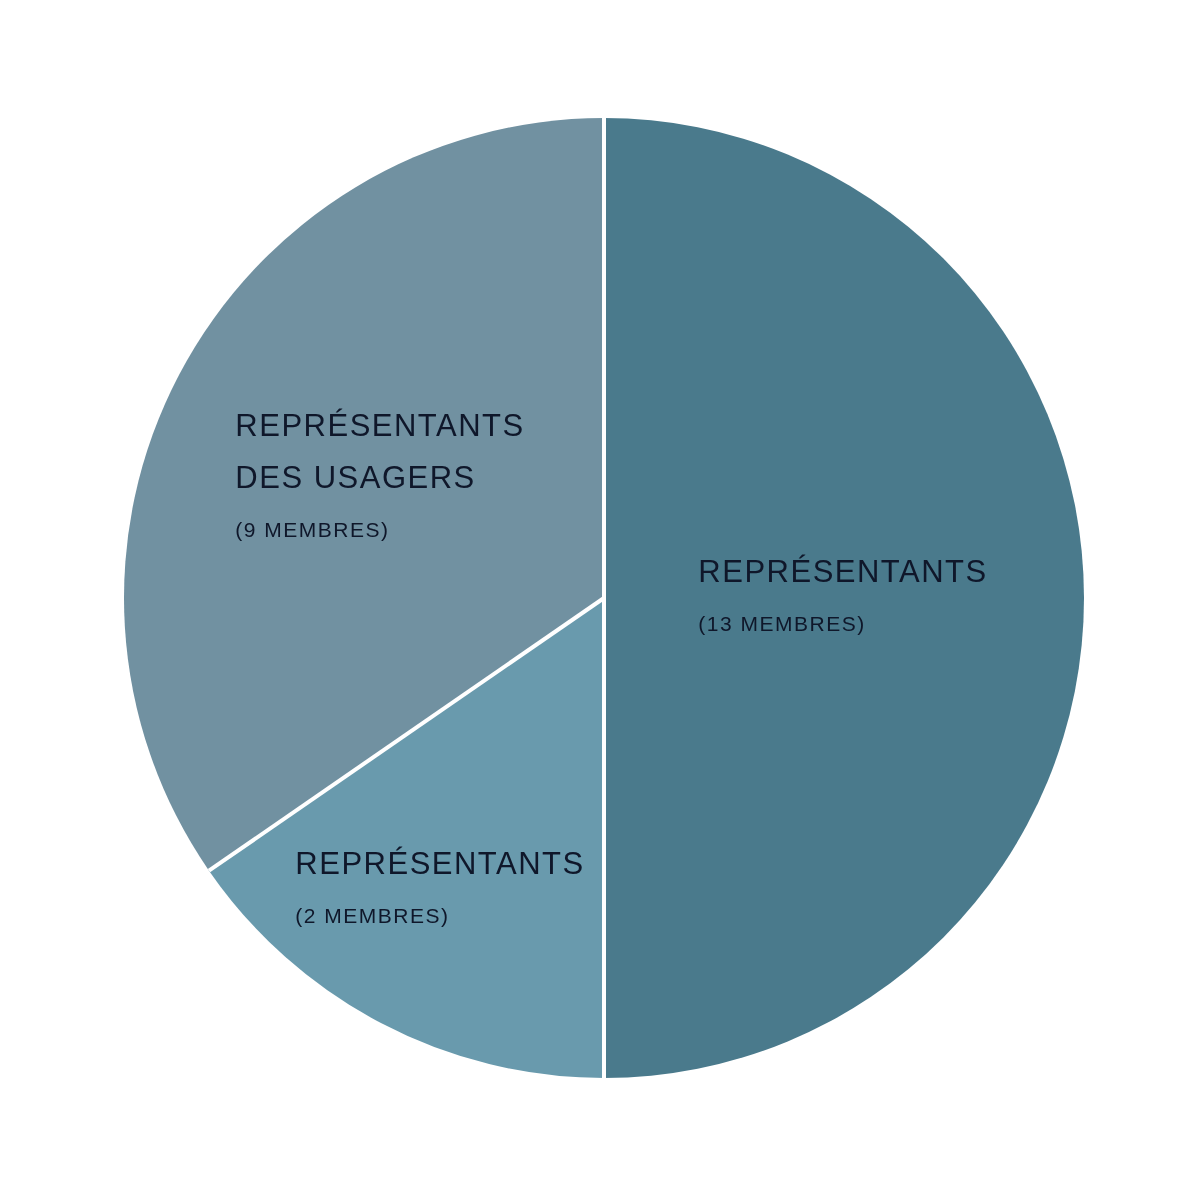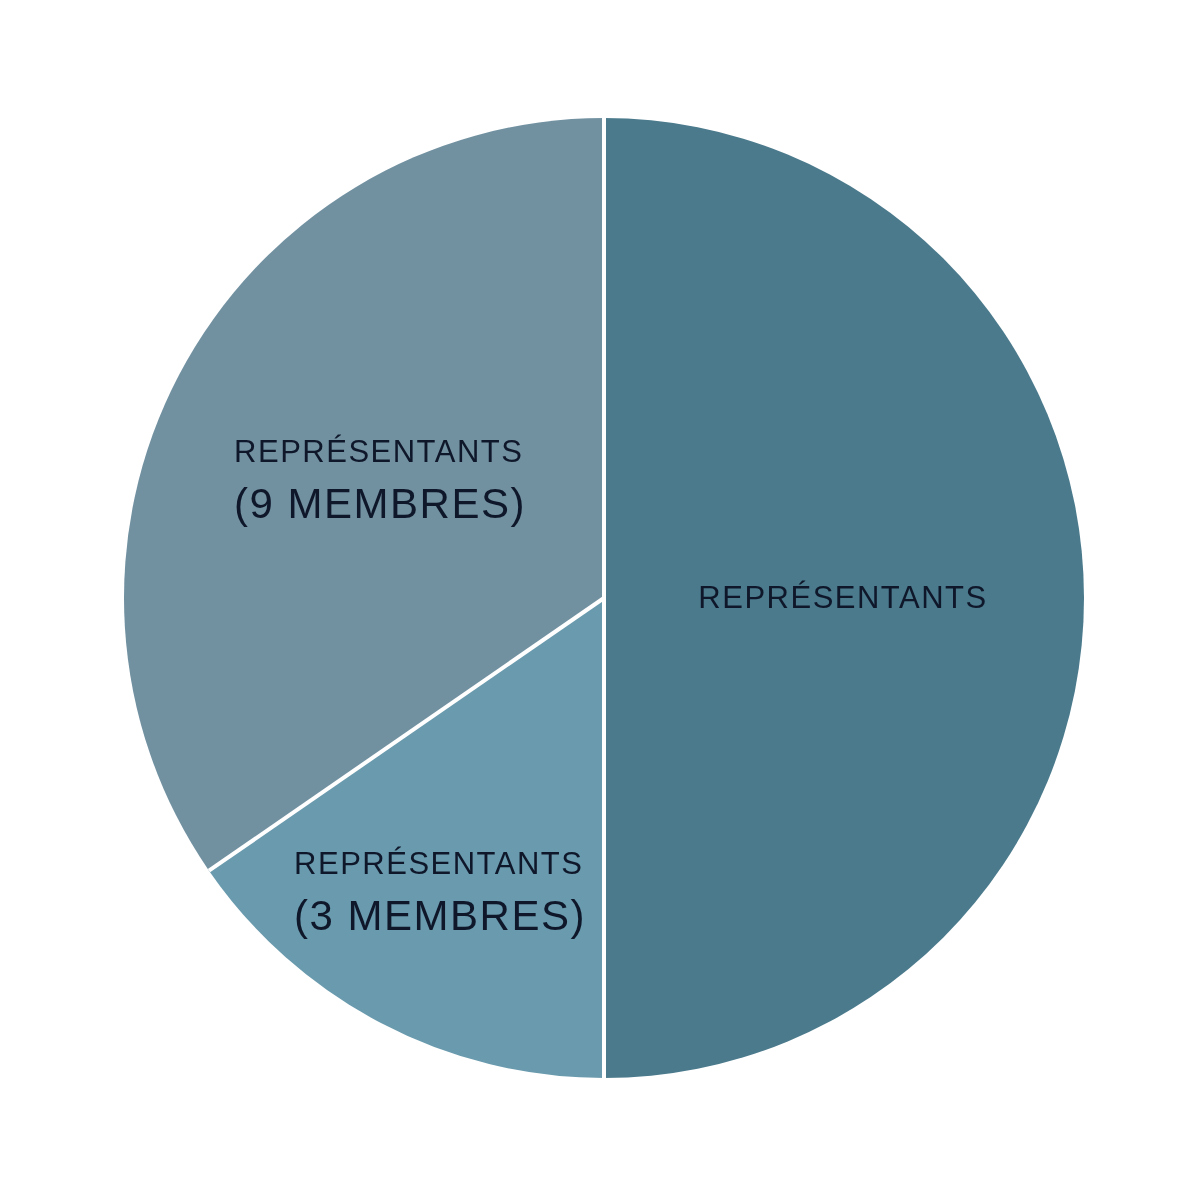--- a/index.html
+++ b/index.html
@@ -28,21 +28,21 @@
     text-align: left;
     color: #0f172a;
     font-size: 31px;
     line-height: 52px;
     letter-spacing: 1.5px;
     font-weight: 400;
     white-space: nowrap;
     pointer-events: none;
   }
   .seg-label .paren-line {
-    font-size: 42px;
+    font-size: 21px;
   }
   #label-usagers       { left: 380px; top: 478px; }
   #label-collectivites { left: 843px; top: 598px; }
   #label-etat          { left: 440px; top: 890px; }
 </style>
 </head>
 <body>
 
 <div class="canvas">
 
@@ -50,25 +50,27 @@
       <path d="M 604 598 L 604.00 118.00 A 480 480 0 0 1 604.00 1078.00 Z" fill="#4a7a8c"></path>
       <path d="M 604 598 L 604.00 1078.00 A 480 480 0 0 1 208.97 870.67 Z" fill="#699aad"></path>
       <path d="M 604 598 L 208.97 870.67 A 480 480 0 0 1 604.00 118.00 Z" fill="#7191a1"></path>
       <line x1="604" y1="598" x2="604.00" y2="118.00" stroke="#ffffff" stroke-width="4"></line>
       <line x1="604" y1="598" x2="604.00" y2="1078.00" stroke="#ffffff" stroke-width="4"></line>
       <line x1="604" y1="598" x2="208.97" y2="870.67" stroke="#ffffff" stroke-width="4"></line>
     </svg>
 
   <div class="seg-label" id="label-usagers">
     <div>REPRÉSENTANTS</div>
+    <div>DES USAGERS</div>
     <div class="paren-line">(9 MEMBRES)</div>
   </div>
 
   <div class="seg-label" id="label-collectivites">
     <div>REPRÉSENTANTS</div>
+    <div class="paren-line">(13 MEMBRES)</div>
   </div>
 
   <div class="seg-label" id="label-etat">
     <div>REPRÉSENTANTS</div>
-    <div class="paren-line">(3 MEMBRES)</div>
+    <div class="paren-line">(2 MEMBRES)</div>
   </div>
 
 </div>
 
 </body></html>

